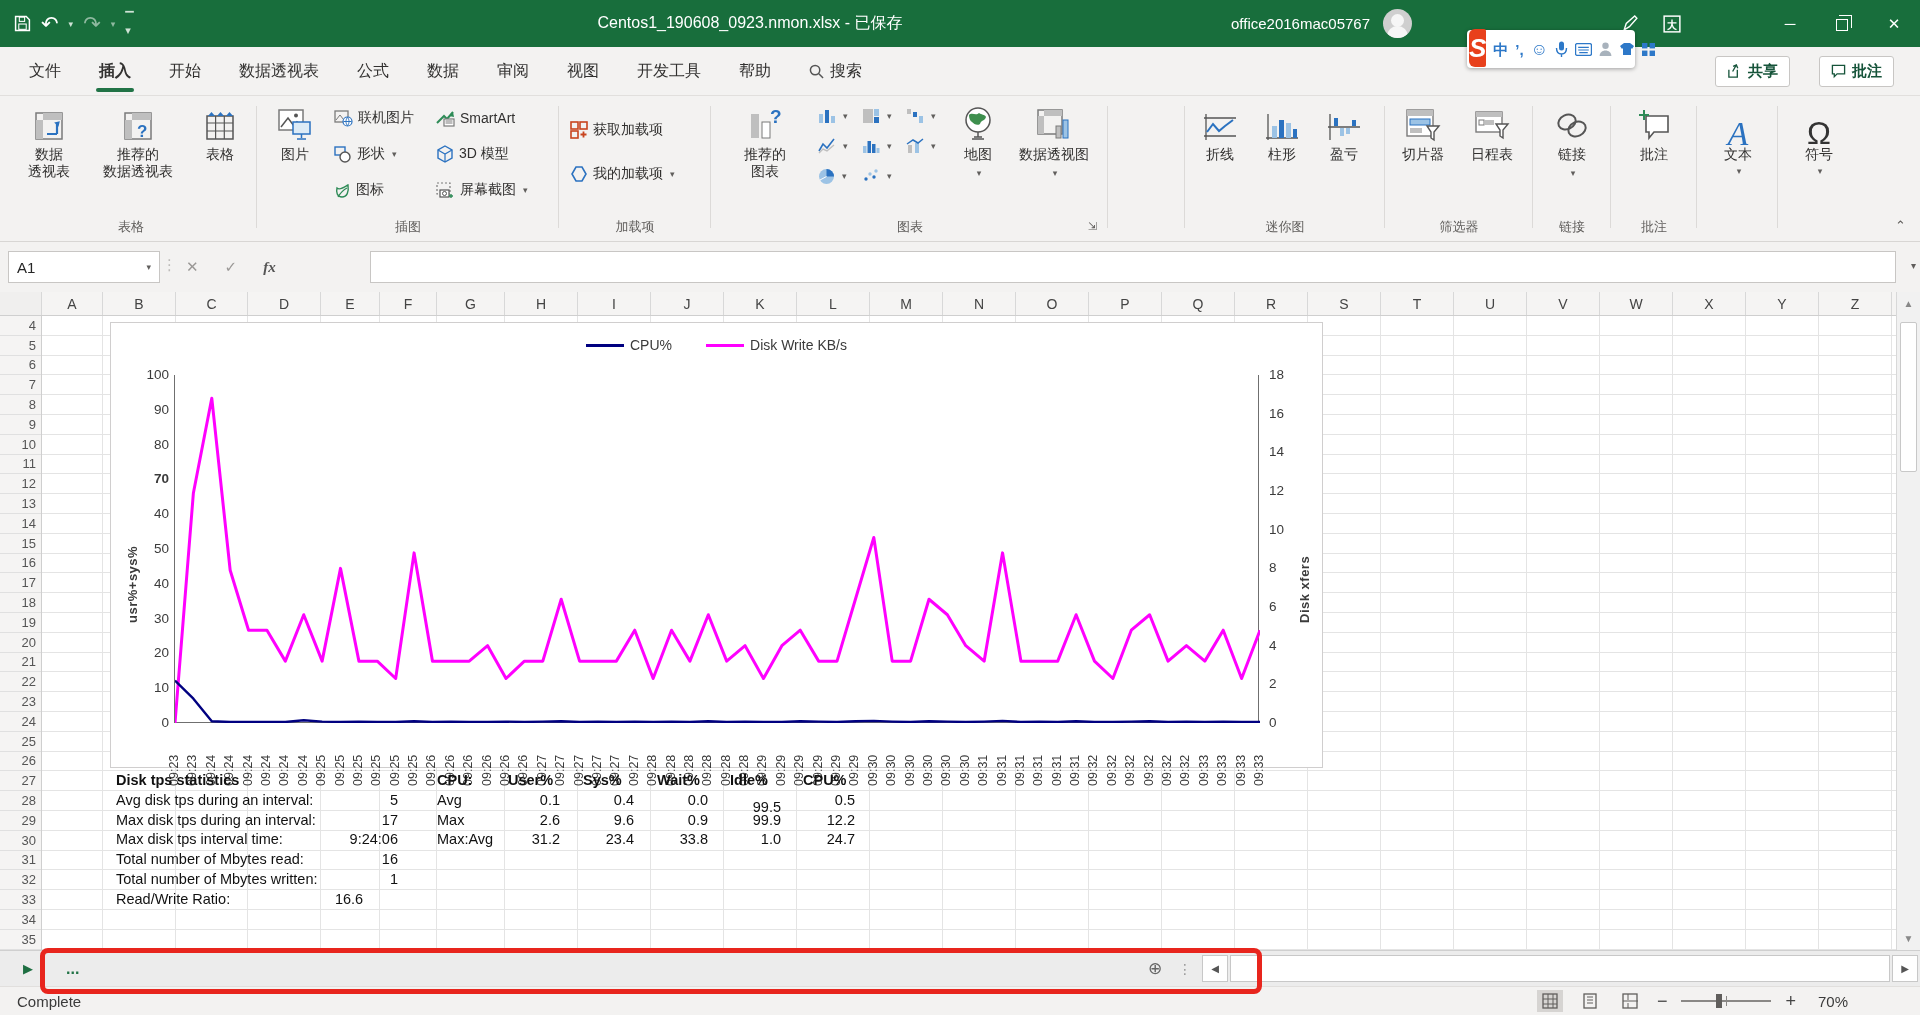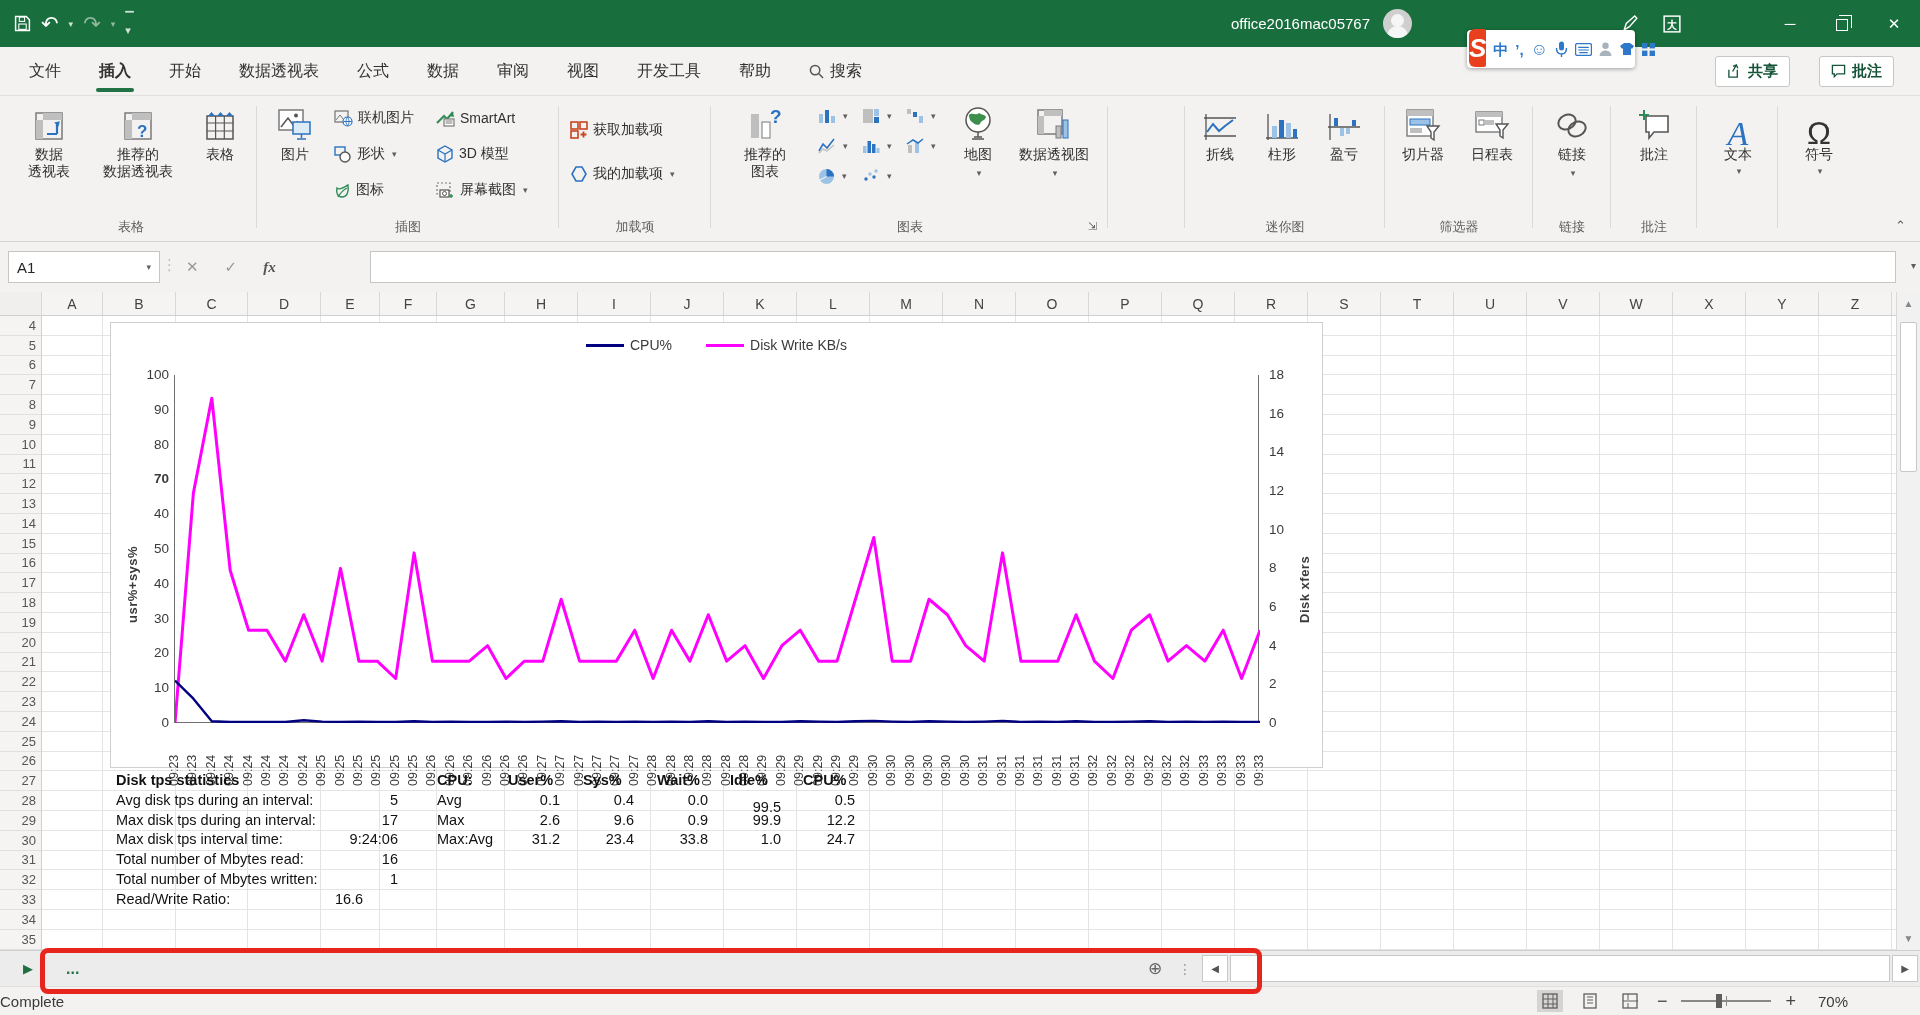--- a/index.html
+++ b/index.html
@@ -88,21 +88,21 @@
   .stab.active::after{content:"";position:absolute;left:0;right:0;bottom:0;height:3px;background:#217346}
   .overflow-dots{display:flex;align-items:center;padding:0 10px;color:#217346;font-weight:bold;font-size:16px}
   .addsheet{display:flex;align-items:center;justify-content:center;width:30px;color:#666;font-size:17px}
   .tdots{display:flex;align-items:center;color:#999;padding:0 8px;font-size:14px}
   .hscroll-left,.hscroll-right{width:26px;margin:4px 2px;background:#fff;border:1px solid #C8C8C8;display:flex;align-items:center;justify-content:center;font-size:10px;color:#555}
   .hscroll-track{flex:none;width:660px;margin:4px 0;background:#fff;border:1px solid #C8C8C8}
   .red-annotation{position:absolute;left:40px;top:948px;width:1222px;height:46px;border:5px solid #E8251D;border-radius:8px;z-index:90;pointer-events:none}
 
   
   .statusbar{position:absolute;left:0;top:986px;width:100%;height:29px;background:#F3F2F1;border-top:1px solid #E1DFDD;display:flex;align-items:center;font-size:15px;color:#3b3b3b}
-  .sb-left{padding-left:0}
+  .sb-left{padding-left:17px}
   .sb-right{position:absolute;right:72px;display:flex;align-items:center;gap:14px}
   .viewbtn{width:26px;height:22px;display:flex;align-items:center;justify-content:center}
   .viewbtn.active{background:#D6D4D2}
   .zoomtrack{position:relative;width:90px;height:2px;background:#8A8886}
   .zoomtick{position:absolute;left:50%;top:-4px;width:1px;height:10px;background:#8A8886}
   .zoomhandle{position:absolute;left:38%;top:-6px;width:6px;height:14px;background:#605E5C}
   .zpm{font-size:18px;color:#444;line-height:1}
   .zoomval{min-width:38px;text-align:right}
 
   svg{display:block}
@@ -120,20 +120,21 @@
             <rect x="4.5" y="8.5" width="7" height="5" fill="none" stroke="#fff"></rect>
             <rect x="5" y="2" width="5" height="4" fill="none" stroke="#fff"></rect>
           </svg>
       </span>
       <span style="font-size:21px">↶</span>
         <span class="dd">▾</span>
       <span class="dim" style="font-size:21px">↷</span>
         <span class="dd dim">▾</span>
       <span class="dd" style="font-size:11px">▔<br>▾</span>
     </div>
+    <div class="tb-title">Centos1_190608_0923.nmon.xlsx  -  已保存</div>
     <div class="tb-user">office2016mac05767</div>
     <div class="avatar"></div>
     <div class="tbicon" style="right:270px">
       <svg width="17" height="17" viewBox="0 0 16 16">
           <path d="M2 14l2-6 8-7 2 2-7 8-5 3z" fill="none" stroke="#fff" stroke-width="1.3"></path>
         </svg>
     </div>
     <div class="tbicon" style="right:228px">
       <svg width="18" height="18" viewBox="0 0 16 16">
           <rect x="1" y="1" width="14" height="14" fill="none" stroke="#fff" stroke-width="1.3"></rect>

